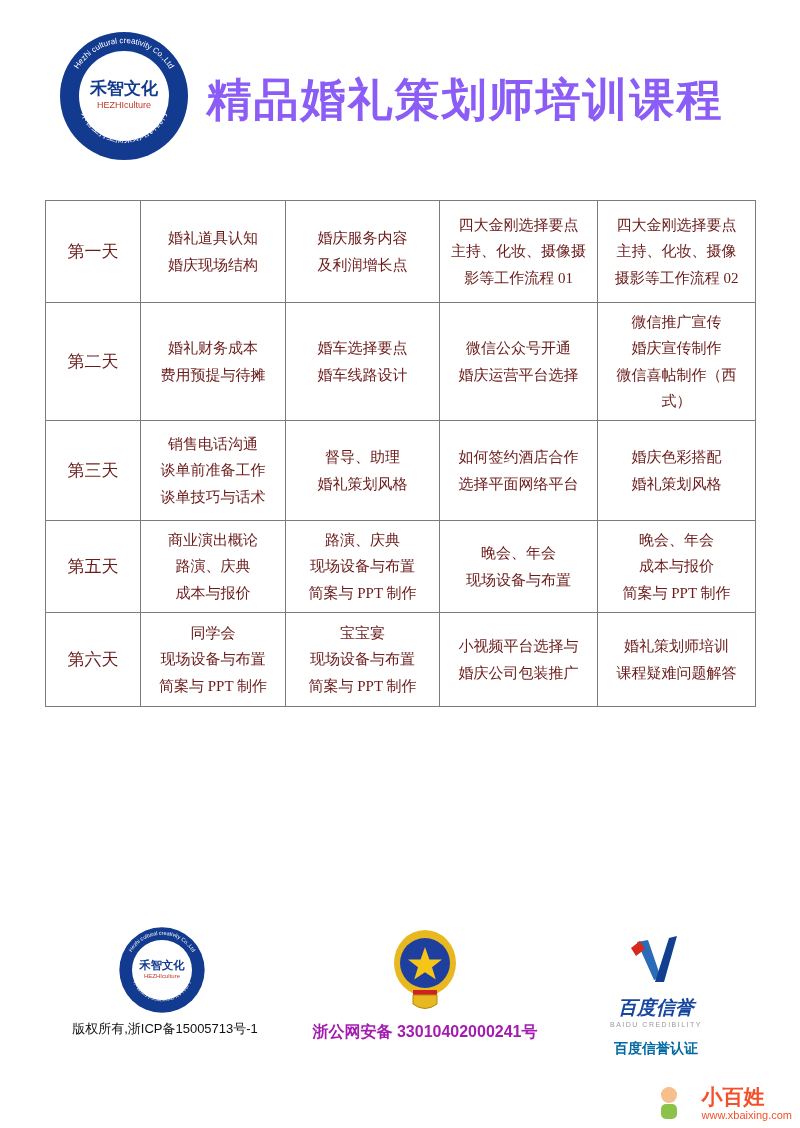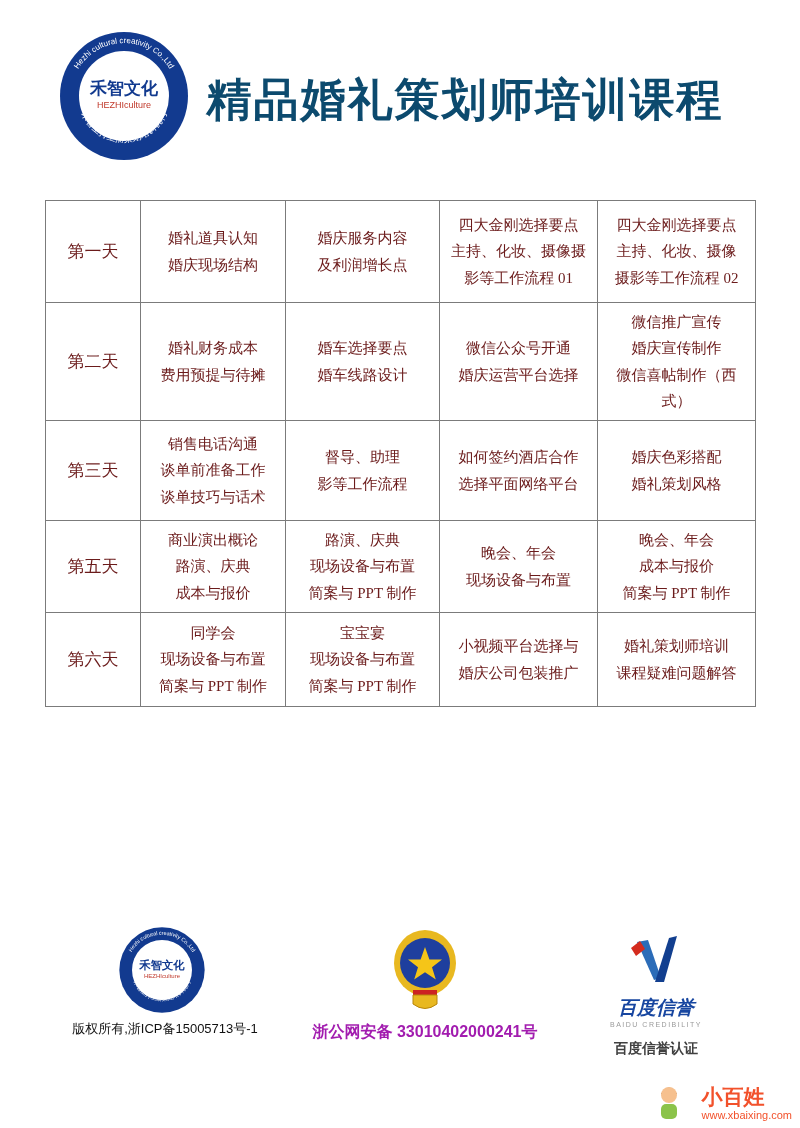--- a/index.html
+++ b/index.html
@@ -4,21 +4,21 @@
 <style>
   html,body { margin:0; padding:0; background:#ffffff; }
   .page {
     position:relative; width:800px; height:1128px; background:#ffffff;
     font-family:"Liberation Sans", sans-serif; overflow:hidden;
   }
   
   .logo-main { position:absolute; left:58px; top:30px; }
   .page-title {
     position:absolute; left:180px; top:70px; width:570px;
-    text-align:center; font-size:45px; font-weight:900; color:#0c4a6e;
+    text-align:center; font-size:45px; font-weight:900; color:#8b5cf6;
     font-family:Liberation Serif, serif; letter-spacing:2px;
   }
   
   table.schedule {
     position:absolute; left:45px; top:200px; width:710px;
     border-collapse:collapse; table-layout:fixed;
     font-family:"Liberation Serif", serif;
   }
   table.schedule th, table.schedule td {
     border:1px solid #7b7b7b; text-align:center; vertical-align:middle;
@@ -36,21 +36,21 @@
   .badge { position:absolute; left:392px; top:928px; }
   .police-no {
     position:absolute; left:295px; top:1022px; width:260px; text-align:center;
     font-size:16px; font-weight:bold; color:#a21caf;
   }
   .baidu-block {
     position:absolute; left:598px; top:936px; width:116px; text-align:center;
   }
   .baidu-name { font-size:19px; font-weight:bold; color:#1746a0; margin-top:9px;font-style:italic; }
   .baidu-en { font-size:7px; color:#9a9a9a; letter-spacing:1.5px; }
-  .baidu-cert { font-size:14px; font-weight:bold; color:#404040; margin-top:12px; }
+  .baidu-cert { font-size:14px; font-weight:bold; color:#0369a1; margin-top:12px; }
   
   .watermark {
     position:absolute; right:8px; bottom:6px; display:flex; align-items:center; gap:20px;
   }
   .wm-texts { display:flex; flex-direction:column; line-height:1.15; }
   .wm-name { font-size:21px; font-weight:bold; color:#f2512b; }
   .wm-url  { font-size:11px; color:#f2512b; }
 </style>
 </head>
 <body>
@@ -109,21 +109,21 @@
       <td>微信推广宣传
 婚庆宣传制作
 微信喜帖制作（西式）</td>
     </tr>
     <tr style="height:100px">
       <td class="day">第三天</td>
       <td>销售电话沟通
 谈单前准备工作
 谈单技巧与话术</td>
       <td>督导、助理
-影等工作流程</td>
+婚礼策划风格</td>
       <td>如何签约酒店合作
 选择平面网络平台</td>
       <td>婚庆色彩搭配
 婚礼策划风格</td>
     </tr>
     <tr style="height:92px">
       <td class="day">第五天</td>
       <td>商业演出概论
 路演、庆典
 成本与报价</td>

